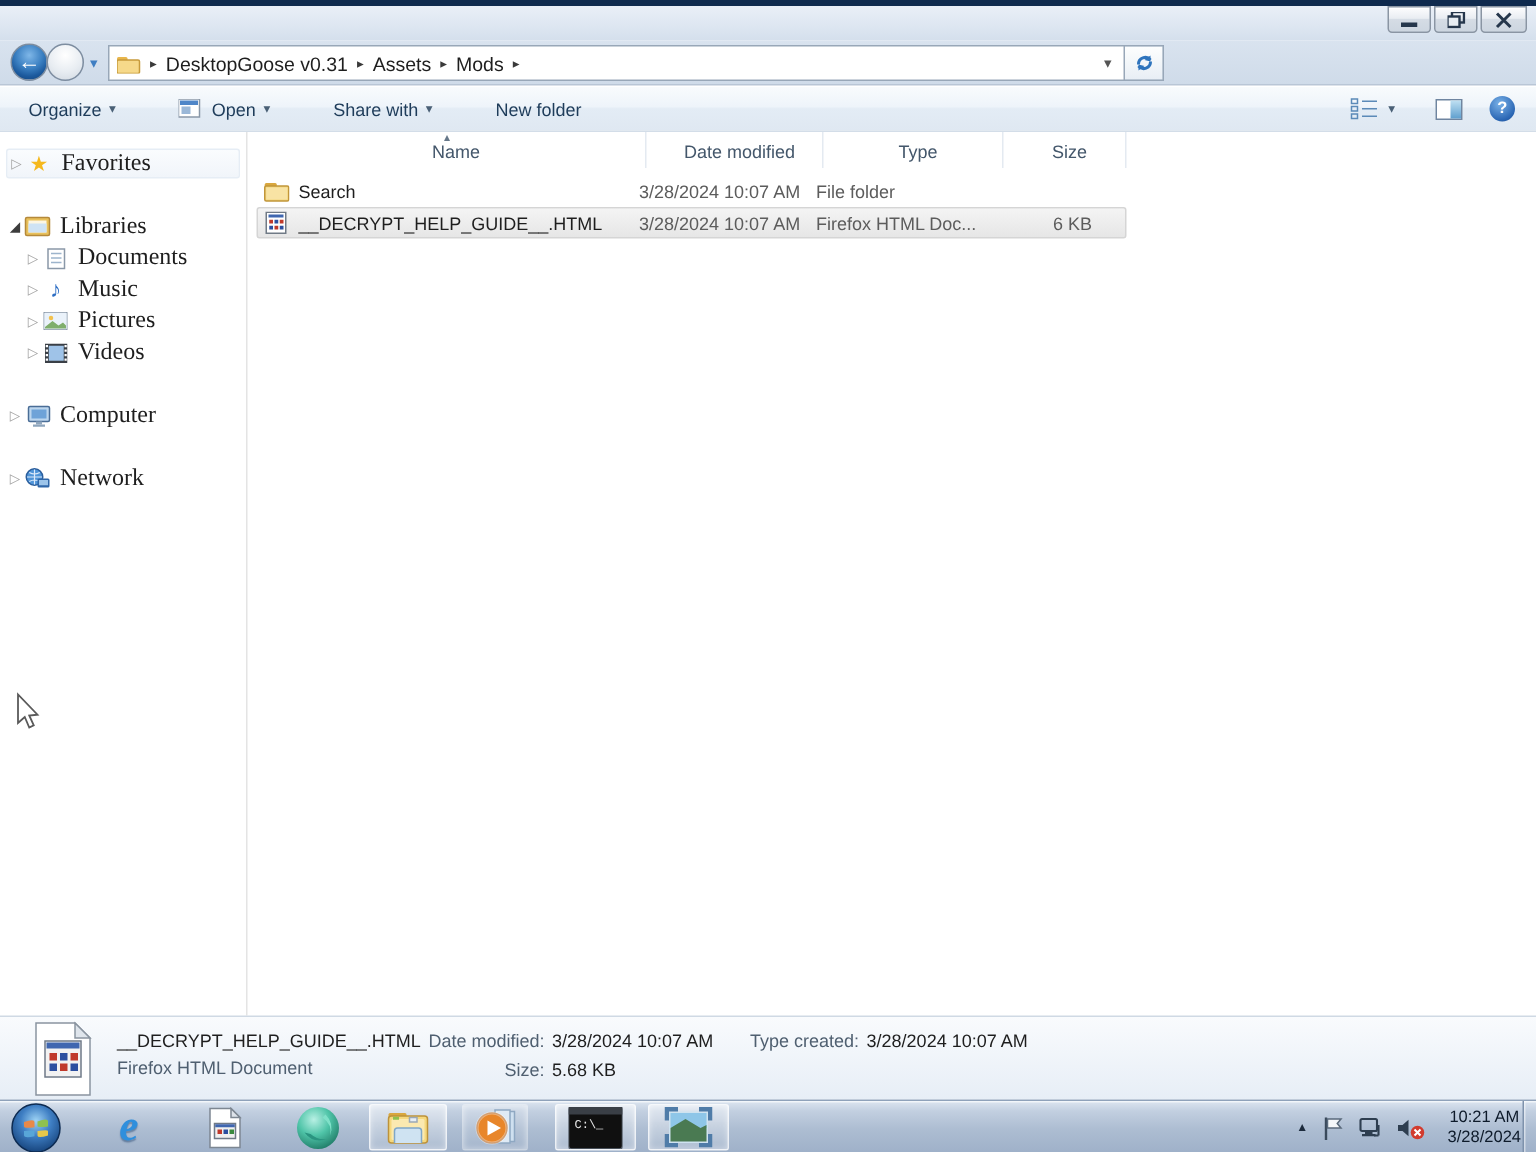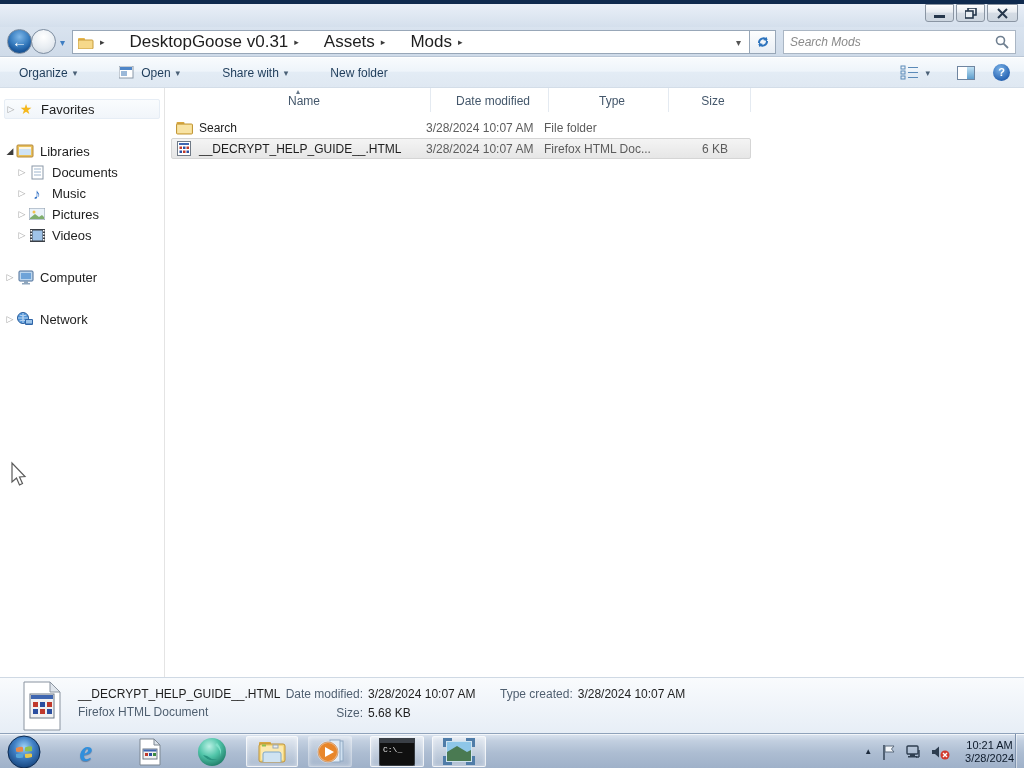--- a/index.html
+++ b/index.html
@@ -22,21 +22,21 @@
   .addr-row { left:0; top:27px; width:1024px; height:30px;
     background:linear-gradient(180deg,#d9e3ef,#cfdbe9); border-bottom:1px solid #b9c6d6; }
   .navcircle { width:25px; height:25px; border-radius:50%; top:2px; border:1px solid #7d8da0; }
   .back { left:7px; background:radial-gradient(circle at 50% 30%,#7fb7e8 0%,#3a7fc1 45%,#1c5a9e 70%,#123f75 100%); }
   .fwd { left:31px; background:radial-gradient(circle at 50% 30%,#ffffff 0%,#e8edf2 55%,#cfd7e0 100%); }
   .back-arrow { color:#fff; font-size:15px; font-weight:bold; line-height:23px; width:100%; text-align:center; }
   .recent-chevron { left:60px; top:10px; color:#3f7ec2; font-size:10px; }
   .addr-field { left:72px; top:3px; width:678px; height:24px; background:#fff;
     border:1px solid #98a7b8; display:flex; align-items:center; padding-left:5px; }
   .crumb-sep { color:#3a3a3a; font-size:9px; padding:0 6px; }
-  .crumb { color:#1e1e1e; font-size:17px;margin-left:19px; }
+  .crumb { color:#1e1e1e; font-size:13px; }
   .addr-drop { margin-left:auto; padding-right:8px; color:#555; font-size:10px; }
   .refresh-btn { left:750px; top:3px; width:26px; height:24px; background:linear-gradient(180deg,#fdfefe,#e8eef5);
     border:1px solid #98a7b8; border-left:none; display:flex; align-items:center; justify-content:center; }
   .search-box { left:783px; top:3px; width:233px; height:24px; background:#fff; border:1px solid #aab6c4;
     display:flex; align-items:center; padding:0 6px; }
   .search-box input { flex:1; border:none; outline:none; font-family:inherit; font-size:12px;
     font-style:italic; color:#6e6e6e; background:transparent; }
   .search-box input::placeholder { color:#8a8a8a; font-style:italic; }
 
   
@@ -54,21 +54,21 @@
   .pane-icon::after { content:""; position:absolute; right:0; top:0; width:7px; height:12px;
     background:linear-gradient(180deg,#bfe0f2,#5f9fce); }
 
   
   .main { left:0; top:88px; width:1024px; height:589px; background:#fff; }
   .sidebar { left:0; top:0; width:165px; height:589px; background:#fff; border-right:1px solid #e4e4e4; }
   .side-item { position:absolute; left:0; width:160px; height:20px; display:flex; align-items:center; }
   .tw { width:12px; text-align:center; color:#a5a5a5; font-size:9px; flex:0 0 12px; }
   .tw.exp { color:#3c3c3c; font-size:9px; }
   .side-ic { width:18px; height:16px; margin-right:6px; flex:0 0 18px; display:flex; align-items:center; justify-content:center; }
-  .side-label { font-size:13px; color:#1e1e1e; }
+  .side-label { font-size:16px; color:#1e1e1e;font-family:Liberation Serif, serif; }
   .hoverbox { background:linear-gradient(180deg,#fafcfe,#f1f5fa); border:1px solid #e6edf5; border-radius:2px; }
 
   
   .filearea { left:166px; top:0; width:858px; height:589px; }
   .lheader { position:absolute; left:0; top:0; width:858px; height:24px; background:#fff; color:#44576b; }
   .hcell { position:absolute; top:0; height:24px; line-height:26px; padding-left:7px; font-size:12px;
     border-right:1px solid #e4eaf1;text-align:center; }
   .sort-caret { position:absolute; top:-1px; font-size:8px; color:#667789; }
   .rows { position:absolute; left:0; top:29px; width:858px; }
   .frow { position:absolute; left:5px; width:580px; height:21px; display:flex; align-items:center; border:1px solid transparent; border-radius:2px; }
@@ -152,27 +152,20 @@
       <span class="crumb">Mods</span>
       <span class="crumb-sep">▸</span>
       <span class="addr-drop">▾</span>
     </div>
     <div class="abs refresh-btn">
       <svg width="14" height="14">
         <path d="M3 8 A4.5 4.5 0 0 1 11 5" fill="none" stroke="#2e74bd" stroke-width="2"></path>
         <path d="M11 2 L11 6 L7 5 Z" fill="#2e74bd"></path>
         <path d="M11 6 A4.5 4.5 0 0 1 3 9" fill="none" stroke="#2e74bd" stroke-width="2"></path>
         <path d="M3 12 L3 8 L7 9 Z" fill="#2e74bd"></path>
-      </svg>
-    </div>
-    <div class="abs search-box">
-      <input type="text" placeholder="Search Mods" style="">
-      <svg width="14" height="14">
-        <circle cx="5.5" cy="5.5" r="4" fill="none" stroke="#6f7f90" stroke-width="1.6"></circle>
-        <line x1="8.6" y1="8.6" x2="13" y2="13" stroke="#6f7f90" stroke-width="1.8"></line>
       </svg>
     </div>
   </div>
 
   <div class="abs toolbar">
     <div class="tb-item" style="margin-left:10px">
       <span>Organize</span>
       <span class="tb-caret">▾</span>
     </div>
     <div class="tb-item" style="margin-left:24px">

